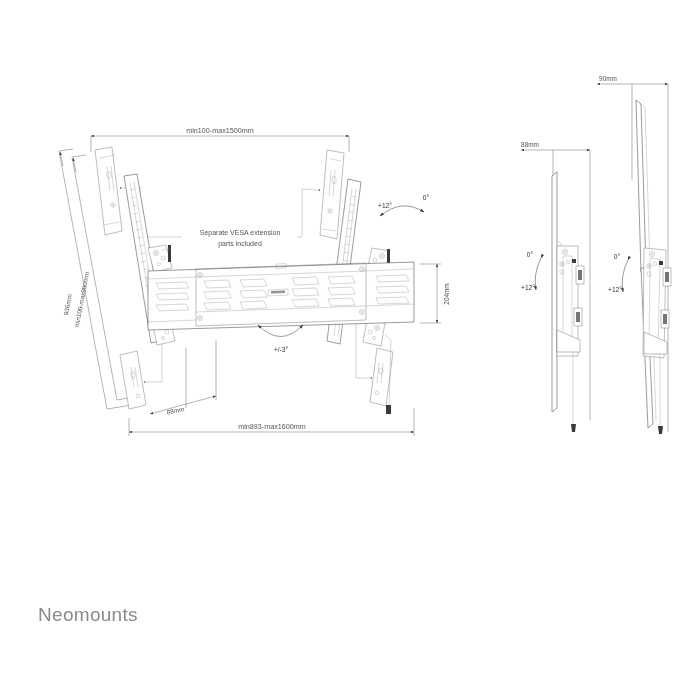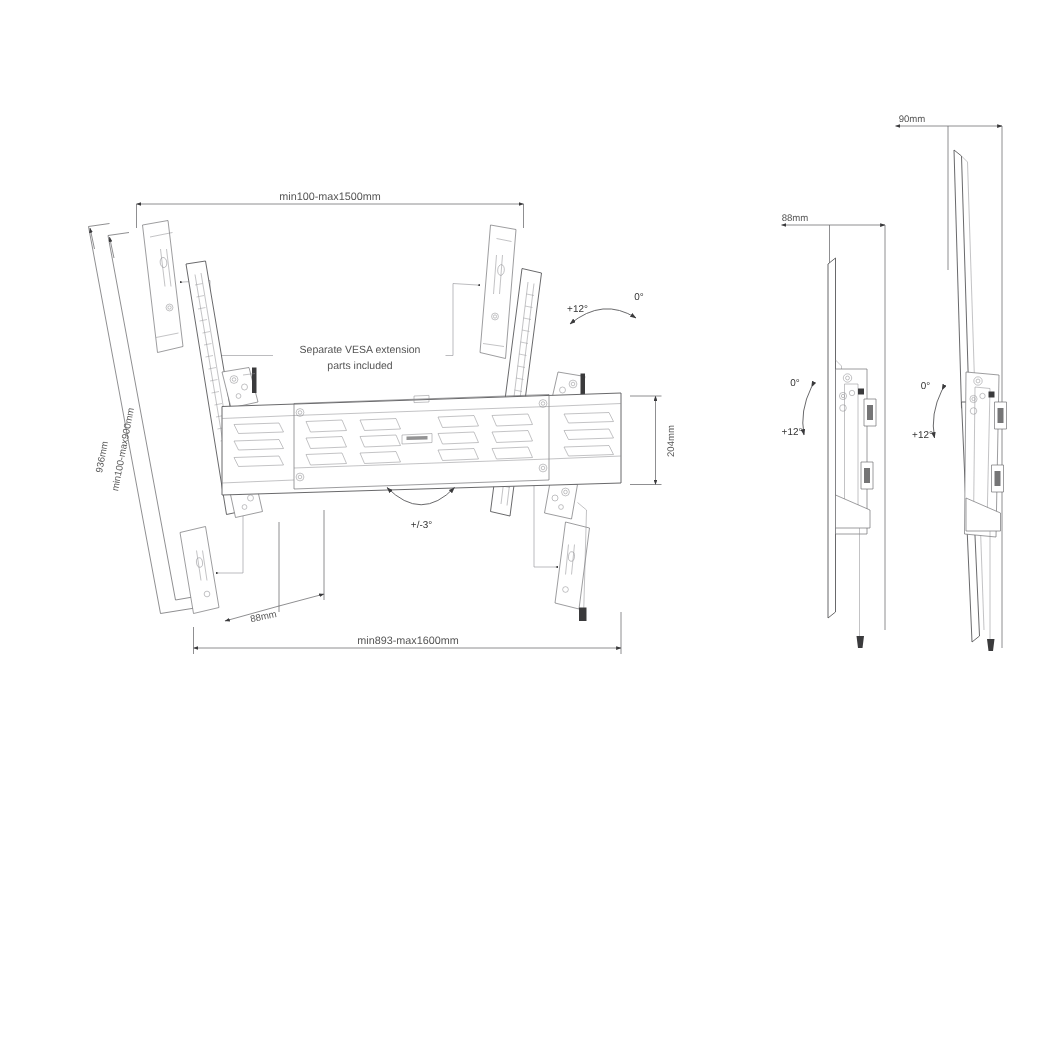--- a/index.html
+++ b/index.html
@@ -426,14 +426,15 @@
 
       <g>
         <path class="ln" d="M628,260 Q620,276 623,292" marker-start="url(#arrR)" marker-end="url(#arrR)"></path>
         <text class="angtext" x="617" y="259" text-anchor="middle">0°</text>
         <text class="angtext" x="615" y="292" text-anchor="middle">+12°</text>
       </g>
     </g>
 
   </svg>
 
+  <div class="brand">Neomounts</div>
 
 </div>
 
 </body></html>

